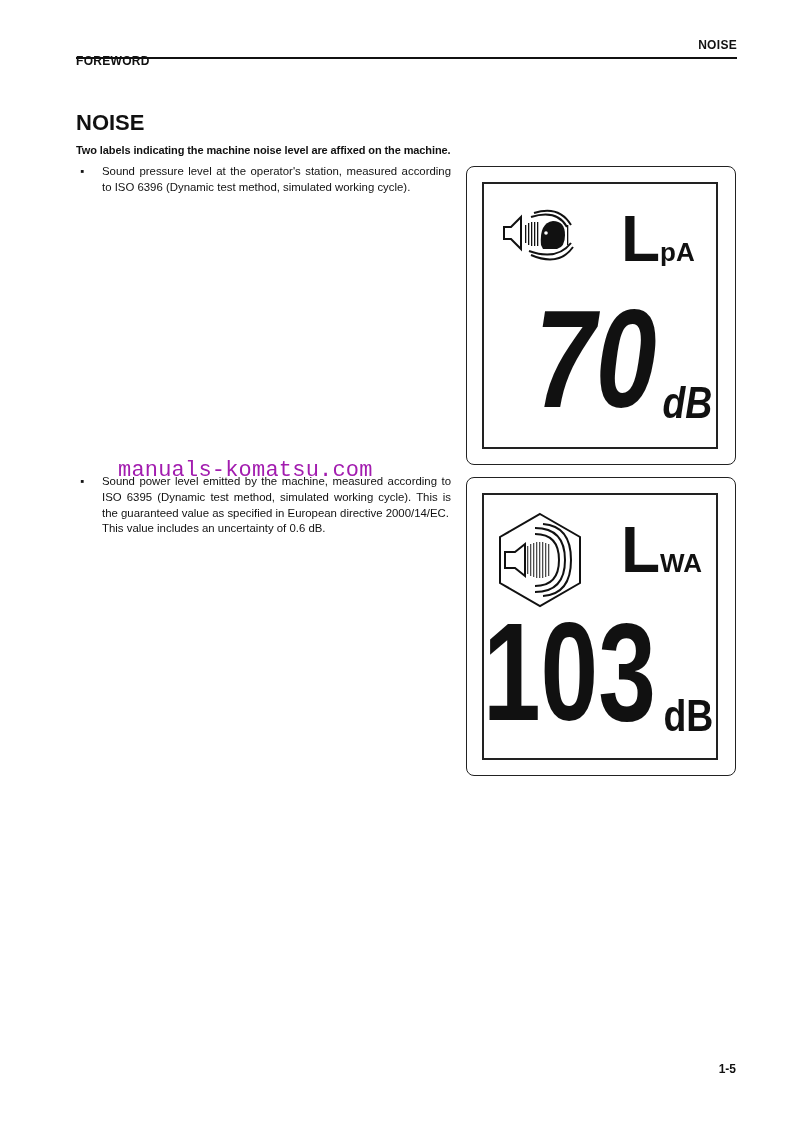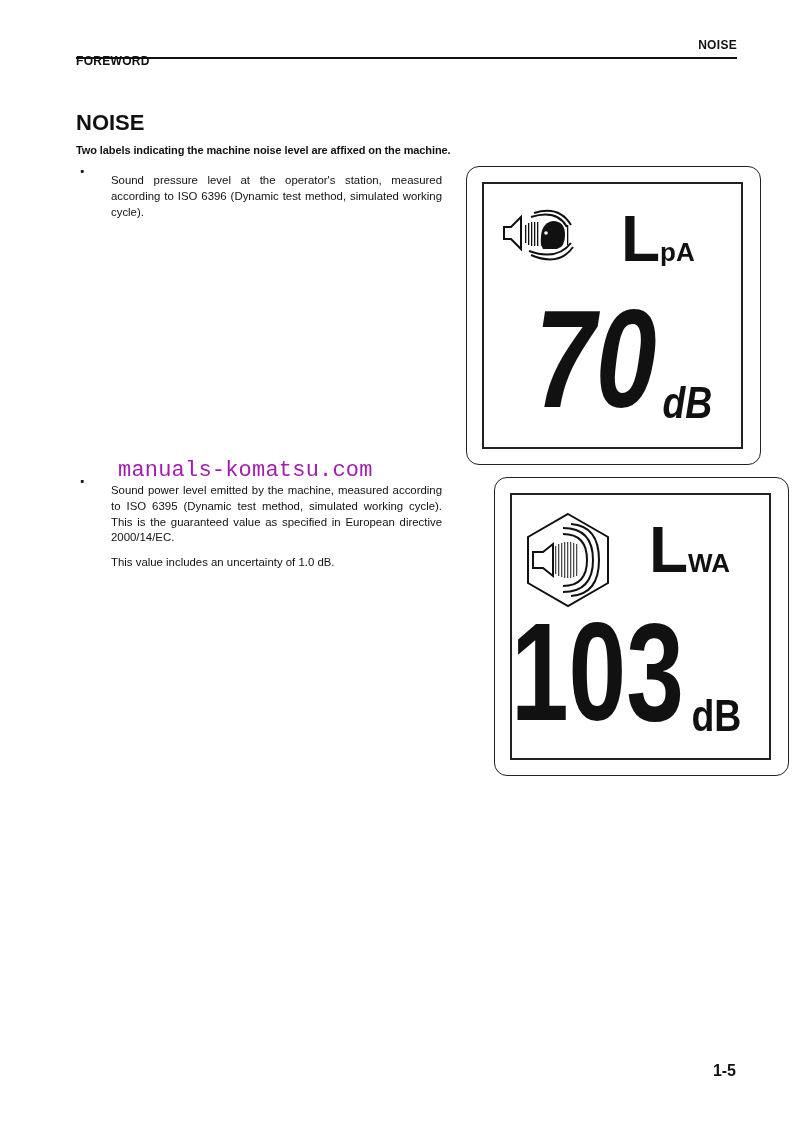--- a/index.html
+++ b/index.html
@@ -8,36 +8,36 @@
   .hdr { position:absolute; top:38px; left:76px; width:661px; height:20px;
          font-family:"Liberation Sans Narrow","Liberation Sans", sans-serif; font-weight:bold; font-size:12px; }
   .hdr .l { position:absolute; left:0; top:16px; letter-spacing:0.3px; }
   .hdr .r { position:absolute; right:0; top:0; letter-spacing:0.3px; }
   .hdr-rule { position:absolute; top:57px; left:76px; width:661px; height:2px; background:#111; }
   h1 { position:absolute; top:110px; left:76px; margin:0; font-size:22px; font-weight:bold; }
   .intro { position:absolute; top:144px; left:76px; font-size:11px; letter-spacing:-0.1px;font-weight:bold; }
   .bullet { position:absolute; left:76px; width:375px; font-size:11.4px; line-height:15.8px; }
   .bullet .dot { position:absolute; left:4px; top:0; }
   .bullet .txt { margin-left:26px; text-align:justify; text-align-last:left; }
-  .bullet p { margin:9px; }
+  .bullet p { margin:0; }
   .b1 { top:164px; }
   .b2 { top:474px; }
   .watermark { position:absolute; top:458px; left:118px; font-size:22px; color:#a21caf; letter-spacing:0.2px;font-family:Liberation Mono, monospace; }
-  .label { position:absolute; left:466px; width:268px; border:1.5px solid #222; border-radius:13px; background:#fff;padding-left:25px; }
+  .label { position:absolute; left:466px; width:268px; border:1.5px solid #222; border-radius:8px; background:#fff; }
   .label .inner { position:absolute; left:15px; top:15px; right:17px; bottom:15px; border:2px solid #222; }
   .lab1 { top:166px; height:297px; }
-  .lab2 { top:477px; height:297px;margin-left:28px; }
+  .lab2 { top:477px; height:297px; }
   .sym { position:absolute; }
   .lsym { position:absolute; font-family:"Liberation Sans", sans-serif; font-weight:900; color:#111; }
   .lsym .big { font-size:64px; line-height:1; }
   .lsym .sub { font-size:26px; }
   .value { position:absolute; font-family:"Liberation Sans Narrow","Liberation Sans", sans-serif; font-weight:bold; color:#111; line-height:1; }
   .value .num { display:inline-block; transform-origin:left bottom; }
   .value .unit { position:absolute; font-size:44px; }
-  .pageno { position:absolute; top:1062px; right:58px; font-weight:bold; font-size:16px; }
+  .pageno { position:absolute; top:1062px; right:58px; font-weight:bold; font-size:12px; }
 </style>
 </head>
 <body>
 
 <div class="hdr">
   <span class="l">FOREWORD</span>
   <span class="r">NOISE</span>
 </div>
 <div class="hdr-rule"></div>
 
@@ -48,21 +48,21 @@
   <span class="dot">▪</span>
   <div class="txt">
     <p>Sound pressure level at the operator's station, measured according to ISO 6396 (Dynamic test method, simulated working cycle).</p>
   </div>
 </div>
 
 <div class="bullet b2">
   <span class="dot">▪</span>
   <div class="txt">
     <p>Sound power level emitted by the machine, measured according to ISO 6395 (Dynamic test method, simulated working cycle). This is the guaranteed value as specified in European directive 2000/14/EC.</p>
-    <p>This value includes an uncertainty of 1.0 dB.</p>
+    <p>This value includes an uncertainty of 0.6 dB.</p>
   </div>
 </div>
 
 <div class="watermark">manuals-komatsu.com</div>
 
 <div class="label lab1">
   <div class="inner"></div>
   <svg class="sym" style="left:34px;top:36px;" width="80" height="64" viewBox="0 0 80 64">
     <path d="M3 24 H10 L20 14 V46 L10 36 H3 Z" fill="#fff" stroke="#111" stroke-width="2"></path>
     <g fill="#111">

